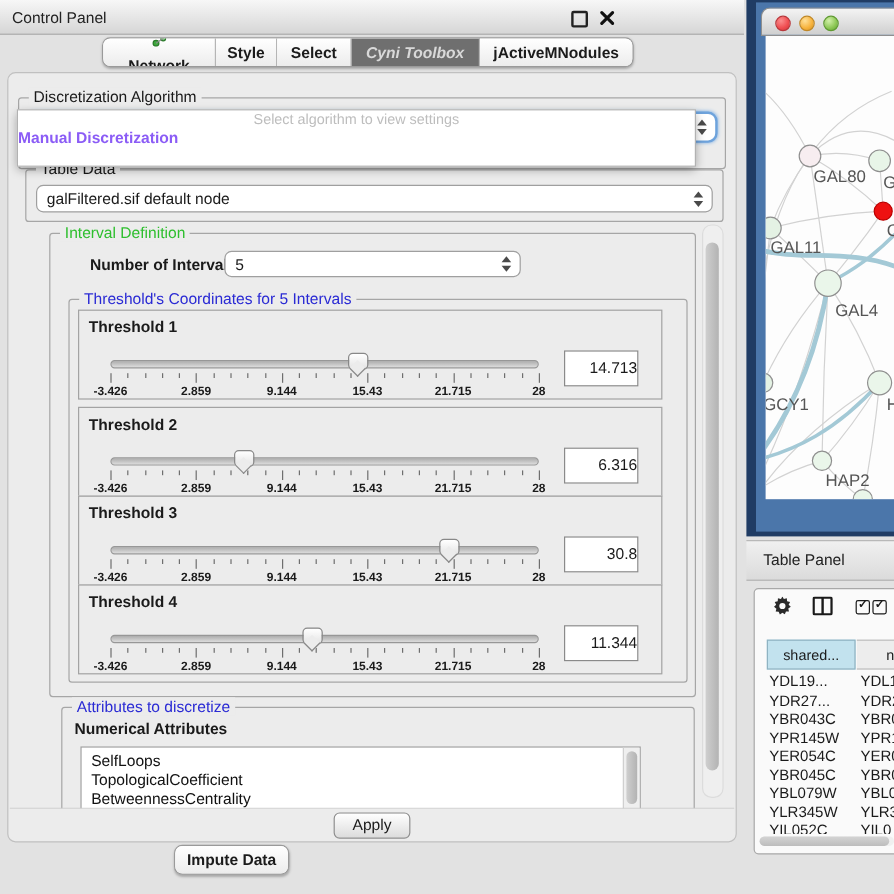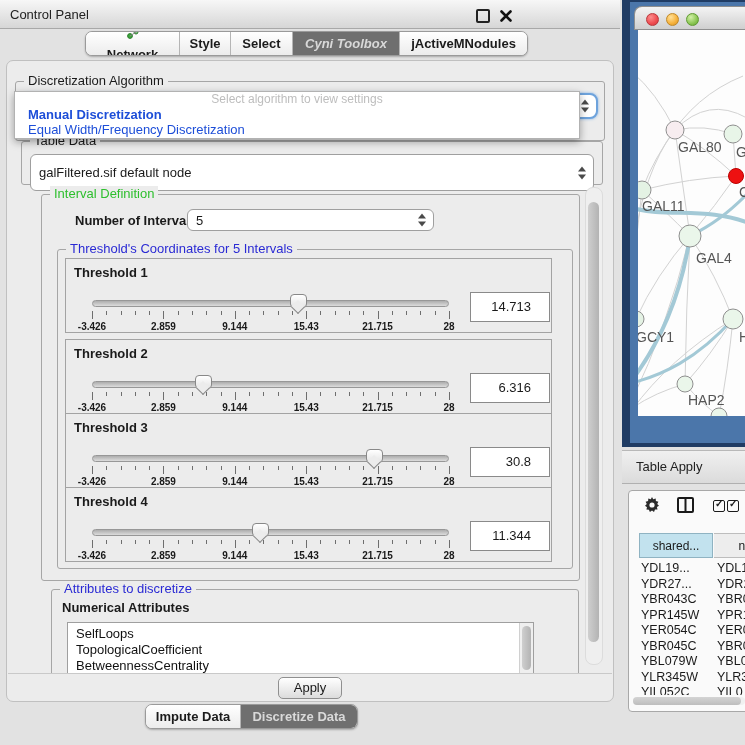--- a/index.html
+++ b/index.html
@@ -42,42 +42,42 @@
     border-bottom:5px solid #4a4a4a;margin-bottom:3px;}
   .stepper .dn{width:0;height:0;border-left:4px solid transparent;border-right:4px solid transparent;
     border-top:5px solid #4a4a4a;}
 
   
   .algo-combo-frag{left:14px;top:32px;width:573px;height:22px;background:#fff;
     border:2px solid #6ea3dc;border-radius:8px;box-shadow:0 0 3px #7fb0e4;}
   .algo-popup{left:7px;top:30px;width:564px;height:46px;background:#fff;
     border:1px solid #b2b2b2;box-shadow:0 3px 8px rgba(0,0,0,.35);z-index:60;}
   .popup-ph{height:15px;text-align:center;font-size:12px;color:#bdbdbd;line-height:15px;}
-  .popup-item{height:15px;font-size:13px;line-height:15px;padding-left:13px;color:#1d4ed8;}
+  .popup-item{height:15px;font-size:13px;line-height:15px;padding-left:0;color:#8b5cf6;}
   .popup-item.b{font-weight:bold;}
 
   
   .thr-panel{position:absolute;left:7px;width:487px;height:75px;background:#ececec;
     border:1px solid #a3a3a3;box-sizing:border-box;}
   .thr-label{position:absolute;left:8px;top:6px;font-size:13px;font-weight:bold;}
   .thr-slider{position:absolute;left:26px;top:38px;width:357px;height:34px;}
   .track{position:absolute;left:0;top:3px;width:100%;height:7px;border-radius:4px;
     background:linear-gradient(#adadad,#dcdcdc);border:1px solid #979797;box-sizing:border-box;}
   .thumb{position:absolute;top:-3px;width:15px;height:12px;border:1px solid #888;
     border-radius:4px;background:linear-gradient(#ffffff,#e4e4e4);z-index:3;}
   .thumb::after{content:"";position:absolute;left:2px;bottom:-5px;width:9px;height:9px;
     transform:rotate(45deg);background:#ececec;border-right:1px solid #888;border-bottom:1px solid #888;}
   .ticks{position:absolute;left:0;top:14px;width:100%;height:9px;}
   .tick{position:absolute;top:0;width:1px;height:4px;background:#6e6e6e;}
   .tick.major{height:8px;}
   .tick-labels{position:absolute;left:0;top:24px;width:100%;height:12px;}
   .tick-label{position:absolute;transform:translateX(-50%);font-size:10px;font-weight:bold;
     color:#1a1a1a;white-space:nowrap;}
   .valbox{position:absolute;left:404px;top:33px;width:60px;height:28px;background:#fff;
-    border:1px solid #8a8a8a;font-size:13px;text-align:right;line-height:28px;padding-right:18px;box-sizing:content-box;}
+    border:1px solid #8a8a8a;font-size:13px;text-align:right;line-height:28px;padding-right:0;box-sizing:content-box;}
 
   
   .listbox{position:absolute;background:#fff;border:1px solid #9f9f9f;overflow:hidden;}
   .listitem{font-size:13px;line-height:16px;padding-left:8px;color:#111;}
   .vscroll{position:absolute;background:#efefef;}
   .vthumb{position:absolute;background:linear-gradient(90deg,#cfcfcf,#b3b3b3);border-radius:6px;}
 
   .apply-bar{left:1px;top:612px;width:604px;height:26px;background:#ececec;
     border-top:1px solid #c9c9c9;border-radius:0 0 7px 7px;}
   .apply-btn{left:50%;top:3px;transform:translateX(-50%);width:62px;height:20px;
@@ -161,21 +161,21 @@
     </div>
     <div class="abs algo-combo-frag">
       <div class="stepper">
           <div class="up"></div>
           <div class="dn"></div>
         </div>
     </div>
 
     <div class="group" style="left:14px;top:80px;width:580px;height:42px;">
       <span class="legend">Table Data</span>
-      <div class="combo" style="left:8px;top:12px;width:564px;height:37px;">
+      <div class="combo" style="left:8px;top:12px;width:564px;height:23px;">
         <span>galFiltered.sif default node</span>
         <div class="stepper">
             <div class="up"></div>
             <div class="dn"></div>
           </div>
       </div>
     </div>
 
     <div class="group" style="left:34px;top:133px;width:537px;height:385px;">
       <span class="legend green">Interval Definition</span>
@@ -393,30 +393,26 @@
       <div class="vthumb" style="left:2px;top:14px;width:11px;height:440px;"></div>
     </div>
 
     <div class="abs apply-bar">
       <div class="abs apply-btn">Apply</div>
     </div>
 
     <div class="abs algo-popup">
       <div class="popup-ph">Select algorithm to view settings</div>
       <div class="popup-item b">Manual Discretization</div>
-      <div class="popup-item">Equal Width/Frequency Discretization</div>
     </div>
   </div>
 
   <div class="abs tabstrip bottom-tabs">
     <div class="tabseg" style="width:74px;">
         <span>Impute Data</span>
-      </div>
-    <div class="tabseg sel" style="width:96px;">
-        <span>Discretize Data</span>
       </div>
   </div>
 
   <div class="abs net-window">
     <div class="abs net-inner">
       <div class="abs net-titlebar">
         <div class="light" style="left:11px;background:radial-gradient(circle at 35% 30%,#fb8d8d,#ef4b4f 60%,#c93a3e);border:1px solid #b8373b;"></div>
         <div class="light" style="left:31px;background:radial-gradient(circle at 35% 30%,#ffe098,#f6b13a 60%,#d1912a);border:1px solid #c08827;"></div>
         <div class="light" style="left:51px;background:radial-gradient(circle at 35% 30%,#d2f0a8,#8bc653 60%,#62a332);border:1px solid #5f9a31;"></div>
       </div>
@@ -475,21 +471,21 @@
             <text x="-2" y="312">GCY1</text>
             <text x="101" y="312">H</text>
             <text x="50" y="375">HAP2</text>
           </g>
         </svg>
       </div>
     </div>
   </div>
 
   <div class="abs tp-header">
-    <div class="abs tp-title">Table Apply</div>
+    <div class="abs tp-title">Table Panel</div>
   </div>
 
   <div class="abs table-box">
     <div class="abs tb-toolbar">
       <span class="abs" style="left:15px;top:6px;">
         <svg width="16" height="16" viewBox="0 0 16 16">
             <path fill="#2a2a2a" d="M8 0l1.2 2.2 2.5-.6.2 2.5 2.5.6-1.2 2.2 1.8 1.8-2.1 1.4.6 2.4-2.5.1-1 2.3L8 13.6 5.9 15l-1-2.3-2.5-.1.6-2.4L1 8.7l1.8-1.8-1.2-2.2 2.5-.6.2-2.5 2.5.6z"></path>
             <circle cx="8" cy="8" r="2.6" fill="#fafafa"></circle>
           </svg>
       </span>

